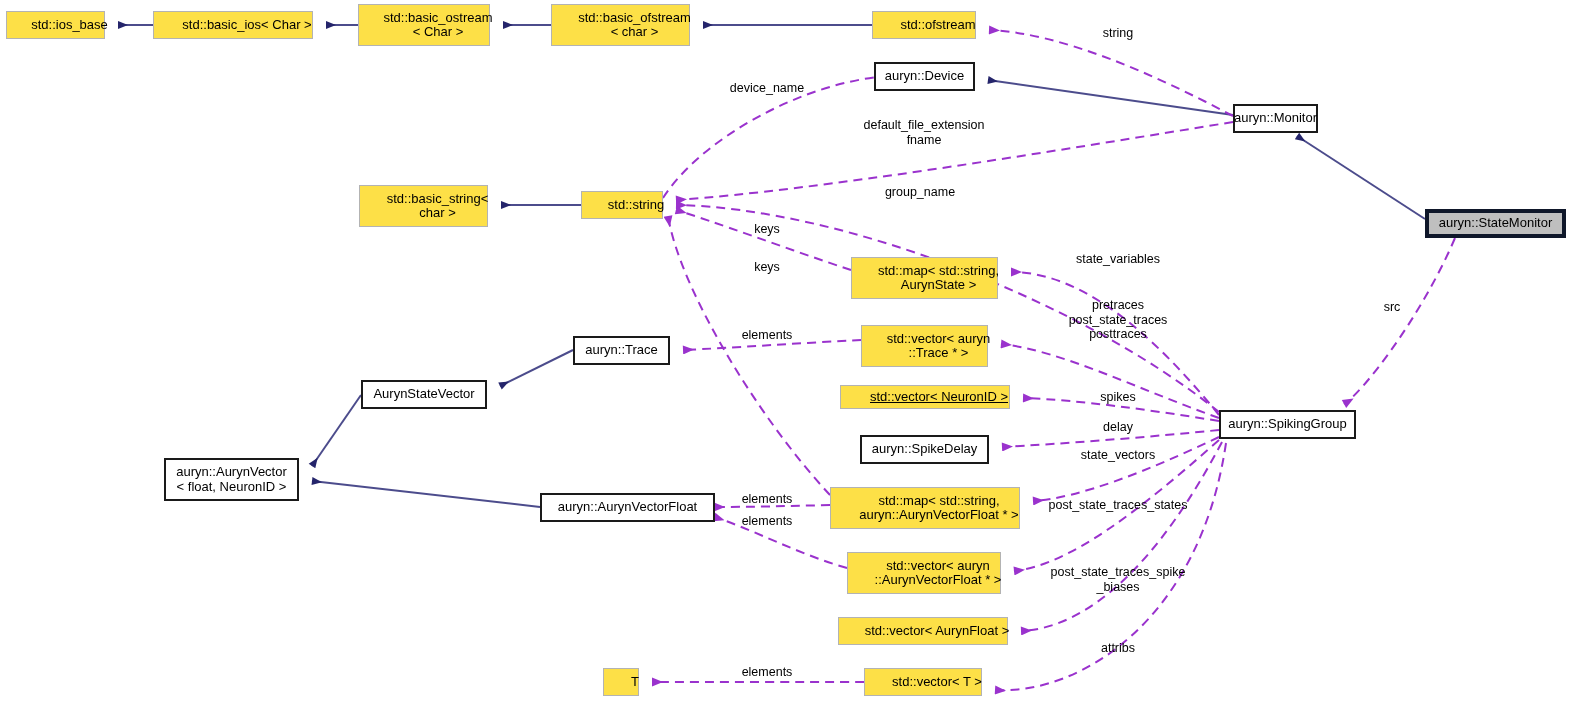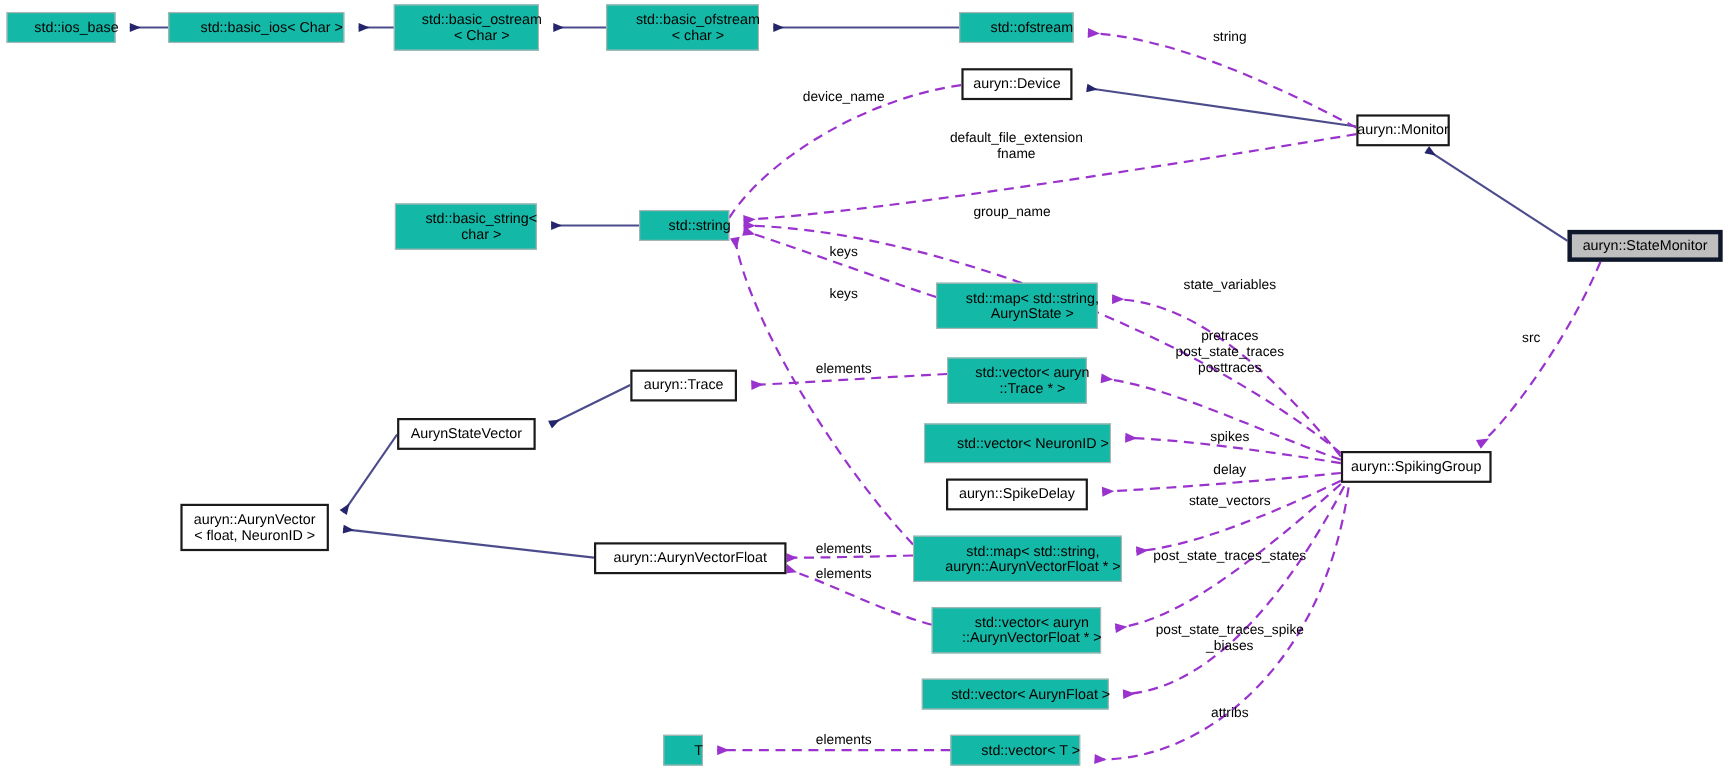--- a/index.html
+++ b/index.html
@@ -33,21 +33,21 @@
     font-size: 13px;
     line-height: 14.5px;
     color: #000000;
     background: #ffffff;
     border: 1px solid #b3b3b3;
     white-space: pre;
     z-index: 5;
   }
   .node.lib {
     border: 1px solid #b3b3b3;
-    background: #14b8a6;
+    background: #fde047;
     padding-left: 28px;
   }
   .node.own {
     border: 2px solid #1a1a1a;
     background: #ffffff;
   }
   .node.current {
     border: 4px solid #0f172a;
     background: #bfbfbf;
   }
@@ -154,21 +154,21 @@
 char &gt;</div>
 
   <div class="node lib" style="left:581px;top:191px;width:82px;height:28px;">std::string</div>
 
   <div class="node lib" style="left:851px;top:257px;width:147px;height:42px;">std::map&lt; std::string,
 AurynState &gt;</div>
 
   <div class="node lib" style="left:861px;top:325px;width:127px;height:42px;">std::vector&lt; auryn
 ::Trace * &gt;</div>
 
-  <div class="node lib" style="left:840px;top:385px;width:170px;height:36px;">std::vector&lt; NeuronID &gt;</div>
+  <div class="node lib" style="left:840px;top:385px;width:170px;height:24px;text-decoration:underline;">std::vector&lt; NeuronID &gt;</div>
 
   <div class="node own" style="left:860px;top:435px;width:129px;height:29px;">auryn::SpikeDelay</div>
 
   <div class="node own" style="left:573px;top:336px;width:97px;height:29px;">auryn::Trace</div>
 
   <div class="node own" style="left:361px;top:380px;width:126px;height:29px;">AurynStateVector</div>
 
   <div class="node own" style="left:164px;top:458px;width:135px;height:43px;">auryn::AurynVector
 &lt; float, NeuronID &gt;</div>
 

